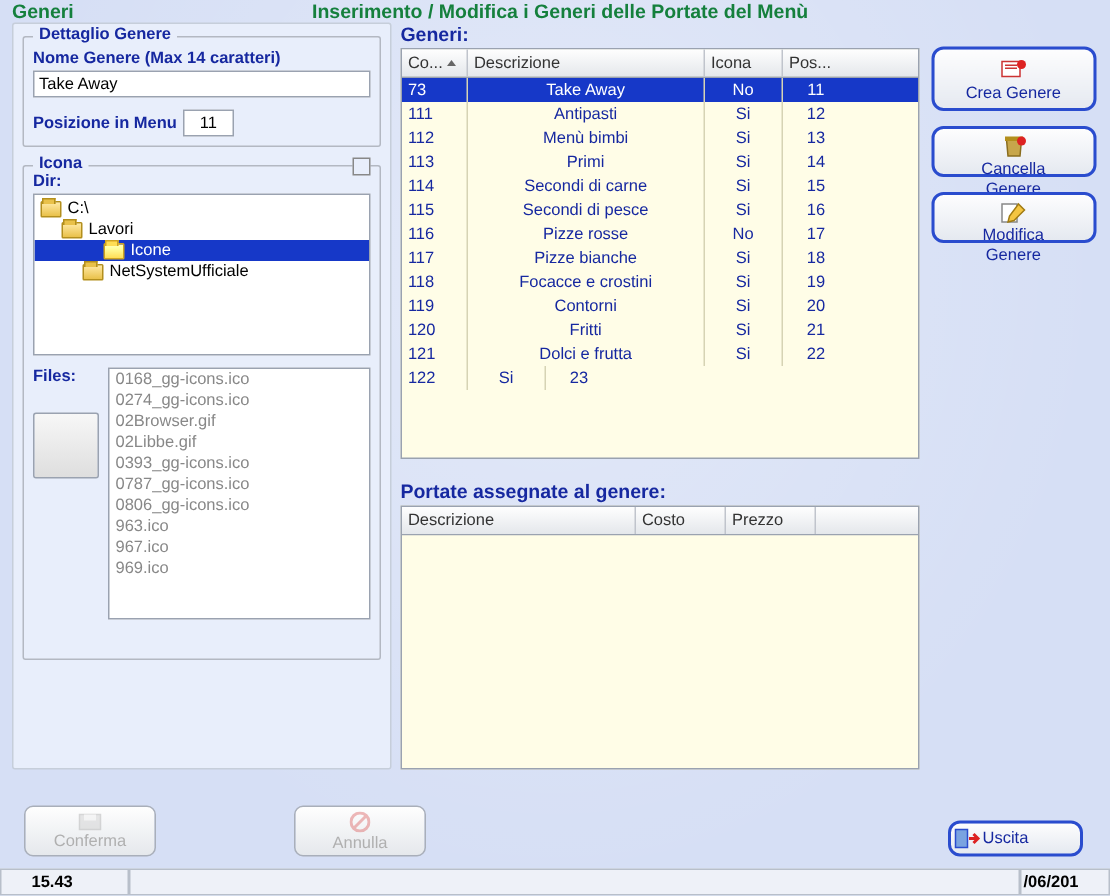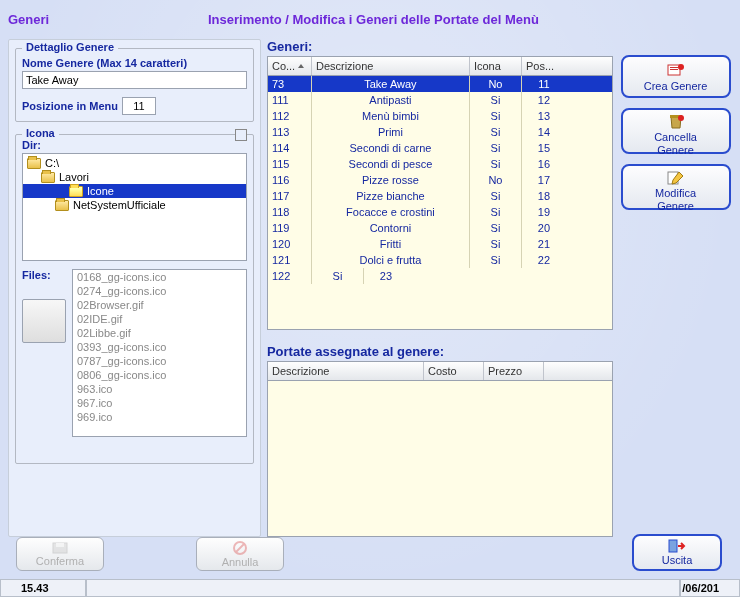--- a/index.html
+++ b/index.html
@@ -10,22 +10,22 @@
   width: 740px;
   height: 597px;
   overflow: hidden;
   position: relative;
   background-image:
     radial-gradient(ellipse at 50% 30%, rgba(255,255,255,0.3), transparent 70%);
 }
 .title-row {
   display: flex;
   align-items: center;
-  padding: 12px 8px;
-  color: #6d28d9;
+  padding: 0 8px;
+  color: #15803d;
   font-weight: bold;
   font-size: 13px;
 }
 .title-left { width: 200px; }
 .title-center { flex: 1; text-align: left; }
 
 .main-area {
   display: flex;
   padding: 0 8px;
   gap: 6px;
@@ -251,39 +251,39 @@
   font-size: 11px;
   font-weight: normal;
   padding: 4px 2px 4px 2px;
   display: flex;
   flex-direction: column;
   align-items: center;
   gap: 1px;
   cursor: pointer;
   line-height: 1.1;
 }
-.action-btn.tall { height: 46px; }
+.action-btn.tall { height: 34px; }
 .action-btn .icon-svg { height: 18px; display:flex; align-items:center; }
 
 
 .uscita-wrap {
   position: absolute;
   bottom: 26px;
   right: 18px;
 }
 .uscita-btn {
   width: 90px;
   border: 2px solid #2a4cce;
   border-radius: 8px;
   background: linear-gradient(#fdfdfe, #e5e9f0);
   color: #1628a0;
   font-size: 11px;
   padding: 3px 2px;
   display: flex;
-  flex-direction: column;
+  flex-direction: row;
   align-items: center;
   gap: 1px;
   cursor: pointer;
 }
 
 
 .status-bar {
   position: absolute;
   left: 0; right: 0; bottom: 0;
   height: 18px;
@@ -352,21 +352,20 @@
 
       <div class="files-row">
         <div style="display:flex;flex-direction:column;">
           <span class="dir-label">Files:</span>
           <div class="preview-box"></div>
         </div>
         <div class="files-box" id="files-list">
             <div class="file">0168_gg-icons.ico</div>
             <div class="file">0274_gg-icons.ico</div>
             <div class="file">02Browser.gif</div>
-            <div class="file">02IDE.gif</div>
             <div class="file">02Libbe.gif</div>
             <div class="file">0393_gg-icons.ico</div>
             <div class="file">0787_gg-icons.ico</div>
             <div class="file">0806_gg-icons.ico</div>
             <div class="file">963.ico</div>
             <div class="file">967.ico</div>
             <div class="file">969.ico</div>
           </div>
       </div>
     </div>

